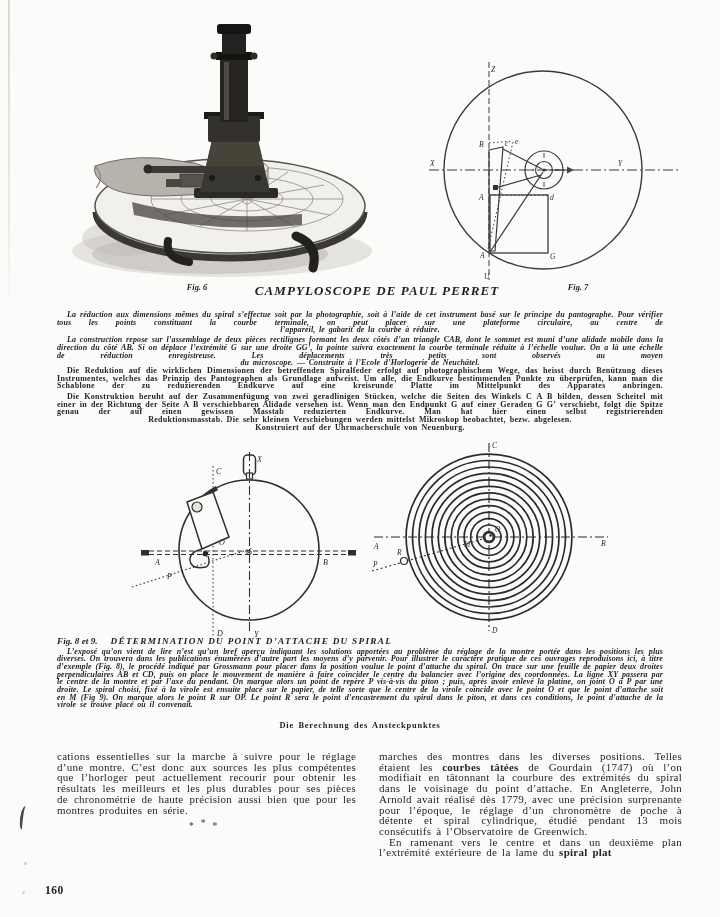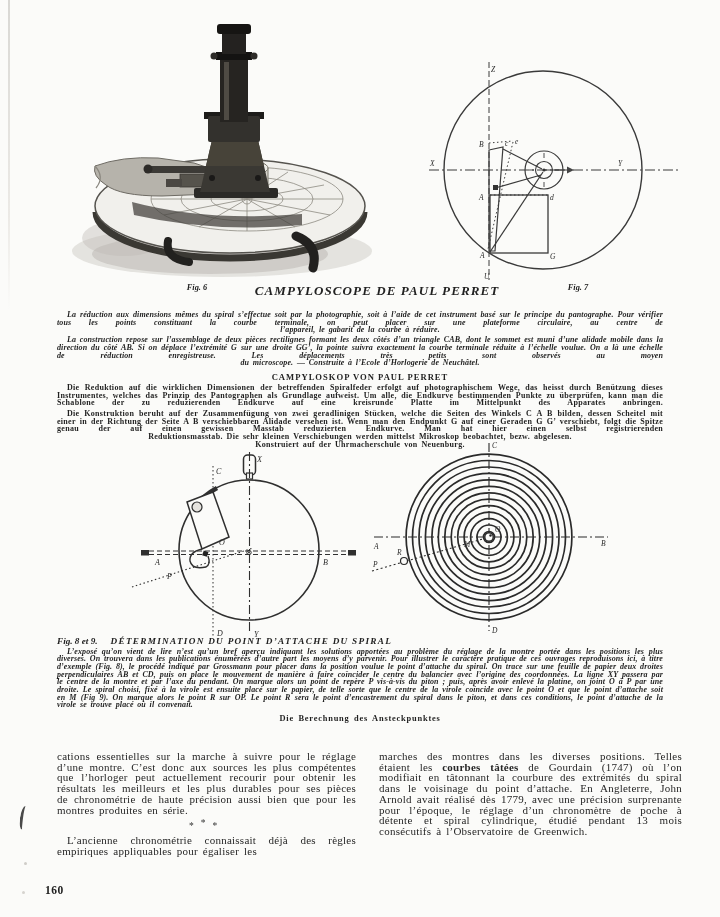--- a/index.html
+++ b/index.html
@@ -34,21 +34,21 @@
   .capc{text-align:center;}
   .it{font-style:italic;}
   .de{font-style:normal;letter-spacing:.3px;}
   .mt2{margin-top:2px;} .mt3{margin-top:3px;}
   .de-title{margin:5px 0 2px;text-align:center;font-size:8.6px;font-weight:700;letter-spacing:1px;}
 
   
   .cap2{position:absolute;left:57px;top:636px;width:606px;}
   .cap2-head{text-align:left;font-weight:700;font-style:italic;font-size:9.2px;margin-bottom:1.5px;}
   .cap2-head .ttl{margin-left:13px;letter-spacing:1.3px;}
-  .berechnung{margin-top:6px;font-size:8.4px;letter-spacing:.8px;}
+  .berechnung{margin-top:13px;font-size:8.4px;letter-spacing:.8px;}
 
   
   .columns{position:absolute;left:57px;top:751px;width:625px;display:flex;gap:23px;}
   .col-left{width:303px;} .col-right{width:307px;}
   .body-p{margin:0;font-size:11px;line-height:10.7px;text-align:justify;
           letter-spacing:.25px;word-spacing:1.9px;color:#262626;}
   .ind{text-indent:10px;}
   .triad{height:10px;margin:6px 0 4px;text-align:center;font-size:9.5px;letter-spacing:7px;color:#333;}
   .triad .mid{position:relative;top:-3.5px;}
   .pagenum{position:absolute;left:45px;top:884px;font-size:11.5px;font-weight:700;letter-spacing:.5px;}
@@ -182,21 +182,20 @@
   <div class="cap1">
     <div class="cap-row">
       <span class="figlab" style="left:140px">Fig. 6</span>
       <span class="captitle" style="left:320px">CAMPYLOSCOPE DE PAUL PERRET</span>
       <span class="figlab" style="left:521px">Fig. 7</span>
     </div>
     <p class="cap it capj ind mt2">La réduction aux dimensions mêmes du spiral s’effectue soit par la photographie, soit à l’aide de cet instrument basé sur le principe du pantographe. Pour vérifier tous les points constituant la courbe terminale, on peut placer sur une plateforme circulaire, au centre de</p>
     <p class="cap it capc">l’appareil, le gabarit de la courbe à réduire.</p>
     <p class="cap it capj ind mt2">La construction repose sur l’assemblage de deux pièces rectilignes formant les deux côtés d’un triangle CAB, dont le sommet est muni d’une alidade mobile dans la direction du côté AB. Si on déplace l’extrémité G sur une droite GG’, la pointe suivra exactement la courbe terminale réduite à l’échelle voulue. On a là une échelle de réduction enregistreuse. Les déplacements très petits sont observés au moyen</p>
     <p class="cap it capc">du microscope. — Construite à l’Ecole d’Horlogerie de Neuchâtel.</p>
-    <h3 class="de-title">CAMPYLOSKOP VON PAUL PERRET</h3>
     <p class="cap de capj ind">Die Reduktion auf die wirklichen Dimensionen der betreffenden Spiralfeder erfolgt auf photographischem Wege, das heisst durch Benützung dieses Instrumentes, welches das Prinzip des Pantographen als Grundlage aufweist. Um alle, die Endkurve bestimmenden Punkte zu überprüfen, kann man die Schablone der zu reduzierenden Endkurve auf eine kreisrunde Platte im Mittelpunkt des Apparates anbringen.</p>
     <p class="cap de capj ind mt3">Die Konstruktion beruht auf der Zusammenfügung von zwei geradlinigen Stücken, welche die Seiten des Winkels C A B bilden, dessen Scheitel mit einer in der Richtung der Seite A B verschiebbaren Alidade versehen ist. Wenn man den Endpunkt G auf einer Geraden G G’ verschiebt, folgt die Spitze genau der auf einen gewissen Masstab reduzierten Endkurve. Man hat hier einen selbst registrierenden</p>
     <p class="cap de capc">Reduktionsmasstab. Die sehr kleinen Verschiebungen werden mittelst Mikroskop beobachtet, bezw. abgelesen.</p>
     <p class="cap de capc">Konstruiert auf der Uhrmacherschule von Neuenburg.</p>
   </div>
 
   <div class="fig8-wrap">
     <svg viewBox="0 0 300 200" width="300" height="200">
       <g stroke="#2f2f2f" fill="none">
         <circle cx="174" cy="110" r="70" stroke-width="1.6"></circle>
@@ -273,22 +272,22 @@
       <span>Fig. 8 et 9.</span><span class="ttl">DÉTERMINATION DU POINT D’ATTACHE DU SPIRAL</span>
     </div>
     <p class="cap it capj natural ind">L’exposé qu’on vient de lire n’est qu’un bref aperçu indiquant les solutions apportées au problème du réglage de la montre portée dans les positions les plus diverses. On trouvera dans les publications énumérées d’autre part les moyens d’y parvenir. Pour illustrer le caractère pratique de ces ouvrages reproduisons ici, à titre d’exemple (Fig. 8), le procédé indiqué par Grossmann pour placer dans la position voulue le point d’attache du spiral. On trace sur une feuille de papier deux droites perpendiculaires AB et CD, puis on place le mouvement de manière à faire coïncider le centre du balancier avec l’origine des coordonnées. La ligne XY passera par le centre de la montre et par l’axe du pendant. On marque alors un point de repère P vis-à-vis du piton ; puis, après avoir enlevé la platine, on joint O à P par une droite. Le spiral choisi, fixé à la virole est ensuite placé sur le papier, de telle sorte que le centre de la virole coïncide avec le point O et que le point d’attache soit en M (Fig 9). On marque alors le point R sur OP. Le point R sera le point d’encastrement du spiral dans le piton, et dans ces conditions, le point d’attache de la virole se trouve placé où il convenait.</p>
     <p class="cap de capc berechnung">Die Berechnung des Ansteckpunktes</p>
   </div>
 
   <div class="columns">
     <div class="col-left">
       <p class="body-p">cations essentielles sur la marche à suivre pour le réglage d’une montre. C’est donc aux sources les plus compétentes que l’horloger peut actuellement recourir pour obtenir les résultats les meilleurs et les plus durables pour ses pièces de chronométrie de haute précision aussi bien que pour les montres produites en série.</p>
       <div class="triad"><span>*</span><span class="mid">*</span><span>*</span></div>
-      <p class="body-p ind">L’ancienne chronométrie connaissait déjà des règles empiriques appliquables pour égaliser les</p>
     </div>
     <div class="col-right">
       <p class="body-p"><span>marches des montres dans les diverses positions. Telles étaient les </span><b>courbes tâtées</b><span> de Gourdain (1747) où l’on modifiait en tâtonnant la courbure des extrémités du spiral dans le voisinage du point d’attache. En Angleterre, John Arnold avait réalisé dès 1779, avec une précision surprenante pour l’époque, le réglage d’un chronomètre de poche à détente et spiral cylindrique, étudié pendant 13 mois consécutifs à l’Observatoire de Greenwich.</span></p>
+      <p class="body-p ind"><span>En ramenant vers le centre et dans un deuxième plan l’extrémité extérieure de la lame du </span><b>spiral plat</b></p>
     </div>
   </div>
 
   <div class="pagenum">160</div>
 
 </div>
 
 </body></html>

